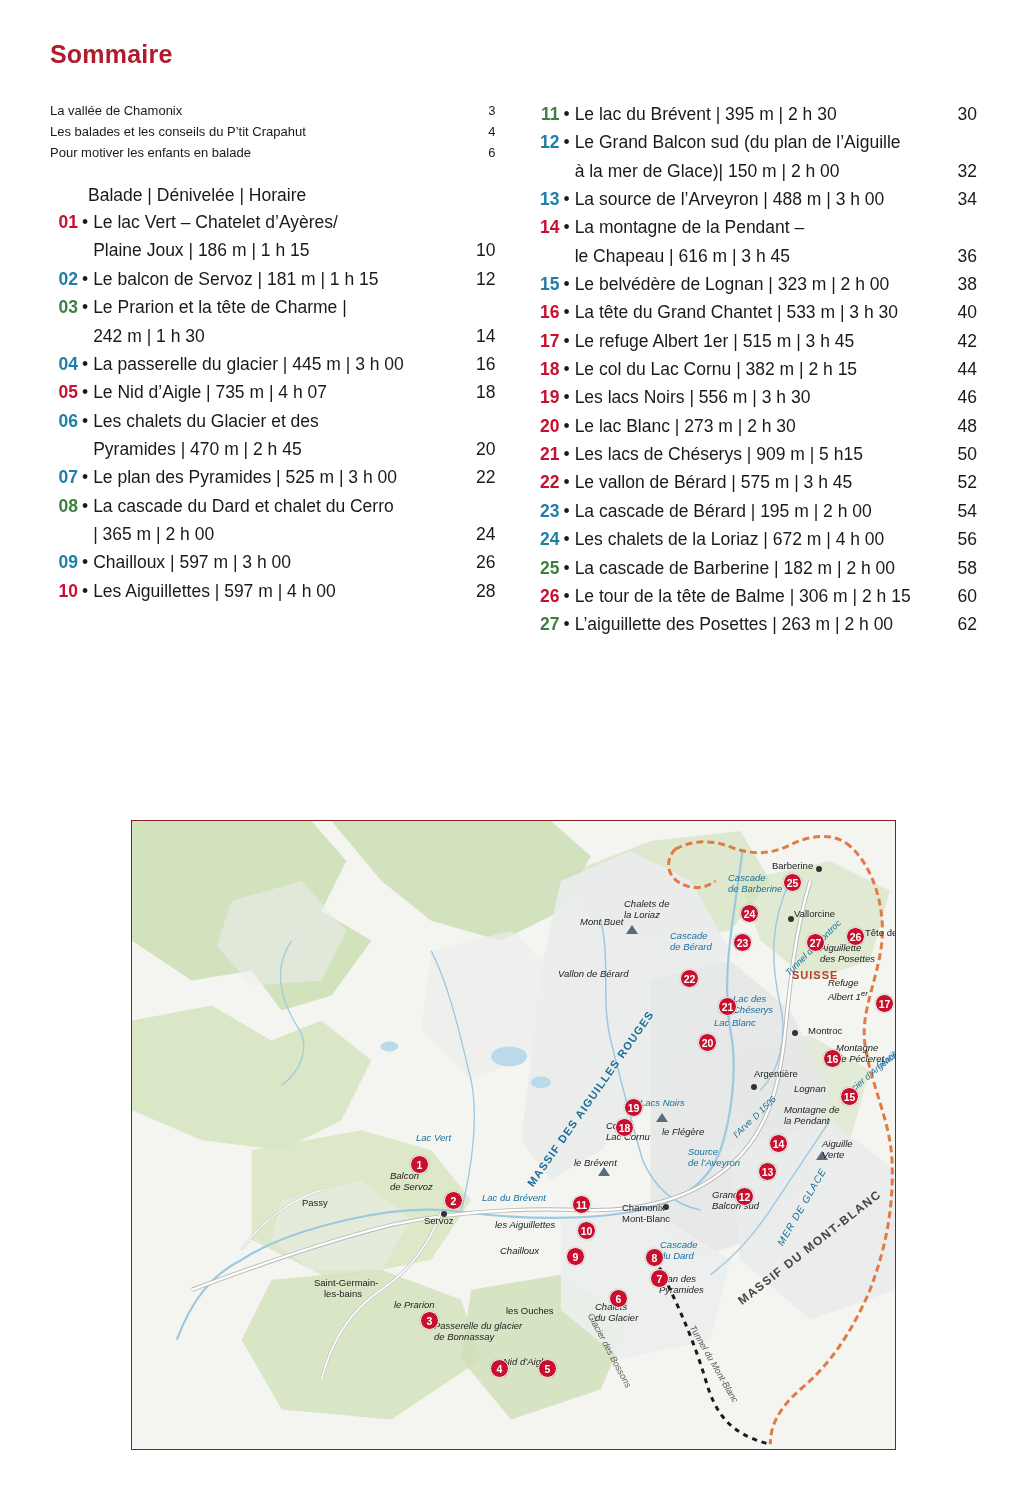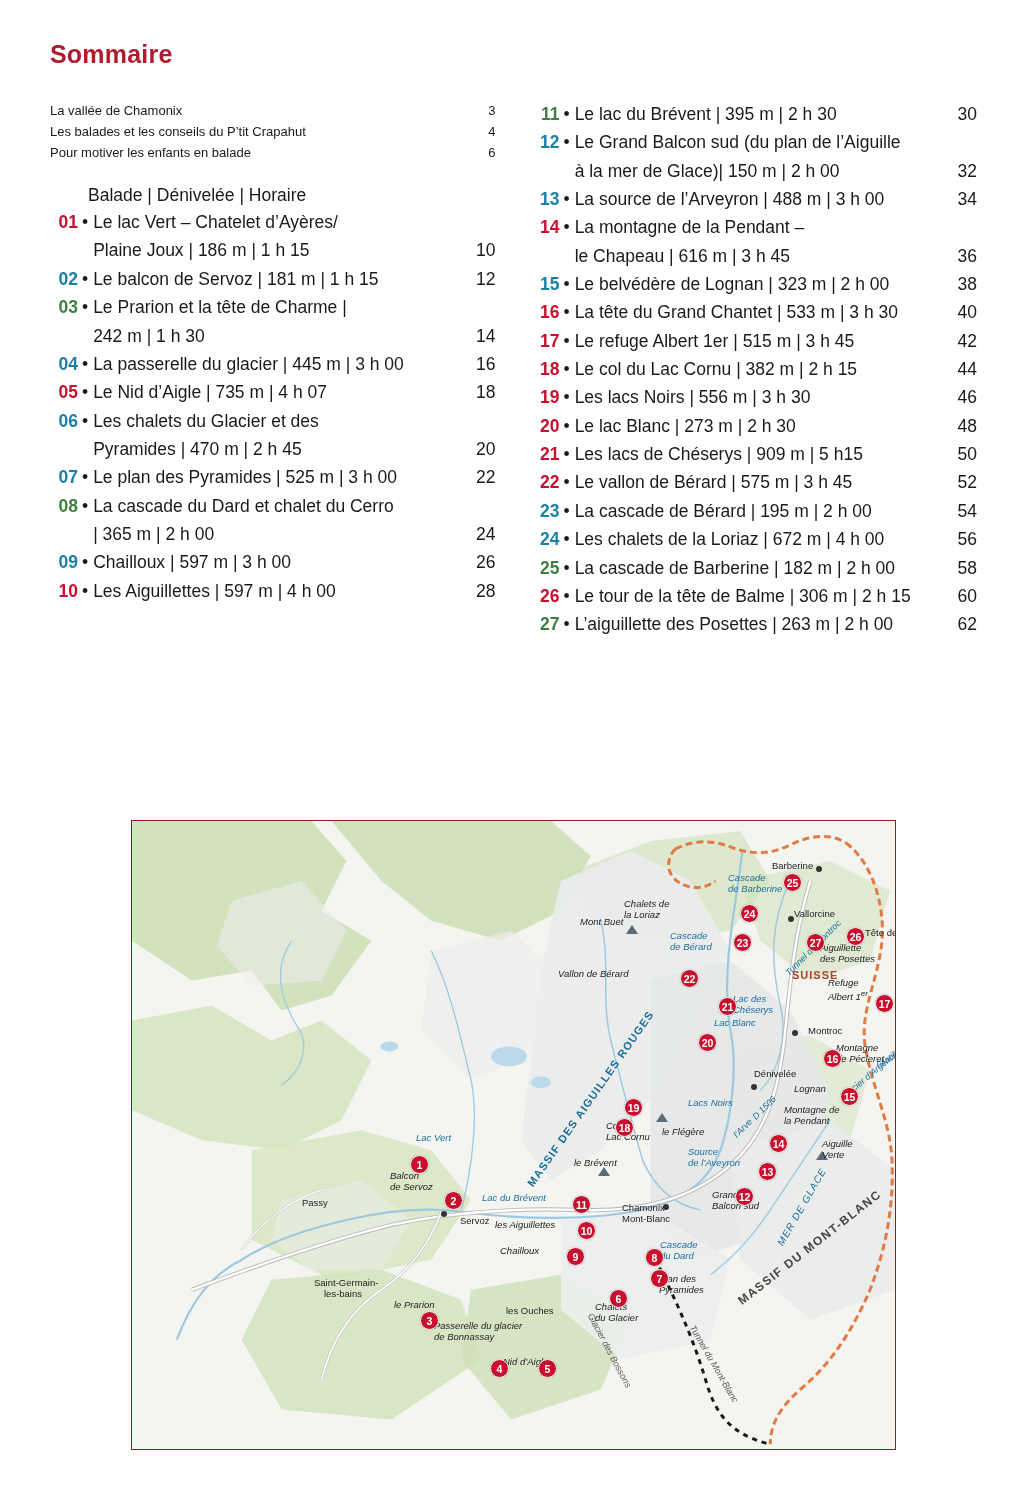--- a/index.html
+++ b/index.html
@@ -499,41 +499,41 @@
     <div class="map-label rot-6" style="left:458px; top:488px;">Glacier des Bossons</div>
     <div class="map-label rot-7" style="left:560px; top:500px;">Tunnel du Mont-Blanc</div>
     <div class="map-label rot-8" style="left:655px; top:148px;">Tunnel de Montroc</div>
     <div class="map-label rot-8" style="left:603px; top:310px;">l’Arve</div>
     <div class="map-label rot-8" style="left:622px; top:292px;">D 1506</div>
 
     <div class="map-label" style="left:640px; top:40px;">Barberine</div>
     <div class="map-label" style="left:662px; top:88px;">Vallorcine</div>
     <div class="map-label" style="left:733px; top:107px;">Tête de Balme</div>
     <div class="map-label" style="left:676px; top:205px;">Montroc</div>
-    <div class="map-label" style="left:622px; top:248px;">Dénivelée</div>
+    <div class="map-label" style="left:622px; top:248px;">Argentière</div>
     <div class="map-label" style="left:490px; top:382px;">Chamonix-</div>
     <div class="map-label" style="left:490px; top:393px;">Mont-Blanc</div>
-    <div class="map-label" style="left:292px; top:395px;margin-left:36px;">Servoz</div>
+    <div class="map-label" style="left:292px; top:395px;">Servoz</div>
     <div class="map-label" style="left:170px; top:377px;">Passy</div>
     <div class="map-label" style="left:182px; top:457px;">Saint-Germain-</div>
     <div class="map-label" style="left:192px; top:468px;">les-bains</div>
     <div class="map-label" style="left:374px; top:485px;">les Ouches</div>
 
     <div class="map-label blue" style="left:596px; top:52px;">Cascade<br>de Barberine</div>
     <div class="map-label italic" style="left:492px; top:78px;">Chalets de<br>la Loriaz</div>
     <div class="map-label italic" style="left:448px; top:96px;">Mont Buet</div>
     <div class="map-label blue" style="left:538px; top:110px;">Cascade<br>de Bérard</div>
     <div class="map-label italic" style="left:688px; top:122px;">Aiguillette<br>des Posettes</div>
     <div class="map-label italic" style="left:696px; top:157px;">Refuge<br>Albert 1<sup>er</sup></div>
     <div class="map-label italic" style="left:426px; top:148px;">Vallon de Bérard</div>
     <div class="map-label blue" style="left:601px; top:173px;">Lac des<br>Chéserys</div>
     <div class="map-label blue" style="left:546px; top:197px;margin-left:36px;">Lac Blanc</div>
     <div class="map-label italic" style="left:704px; top:222px;">Montagne<br>de Pécleret</div>
     <div class="map-label italic" style="left:662px; top:263px;">Lognan</div>
-    <div class="map-label blue" style="left:508px; top:277px;padding-left:48px;">Lacs Noirs</div>
+    <div class="map-label blue" style="left:508px; top:277px;">Lacs Noirs</div>
     <div class="map-label italic" style="left:530px; top:306px;">le Flégère</div>
     <div class="map-label italic" style="left:652px; top:284px;">Montagne de<br>la Pendant</div>
     <div class="map-label italic" style="left:474px; top:300px;">Col du<br>Lac Cornu</div>
     <div class="map-label blue" style="left:556px; top:326px;">Source<br>de l’Aveyron</div>
     <div class="map-label italic" style="left:690px; top:318px;">Aiguille<br>Verte</div>
     <div class="map-label italic" style="left:442px; top:337px;">le Brévent</div>
     <div class="map-label blue" style="left:284px; top:312px;">Lac Vert</div>
     <div class="map-label italic" style="left:258px; top:350px;">Balcon<br>de Servoz</div>
     <div class="map-label blue" style="left:350px; top:372px;">Lac du Brévent</div>
     <div class="map-label italic" style="left:580px; top:369px;">Grand<br>Balcon sud</div>

